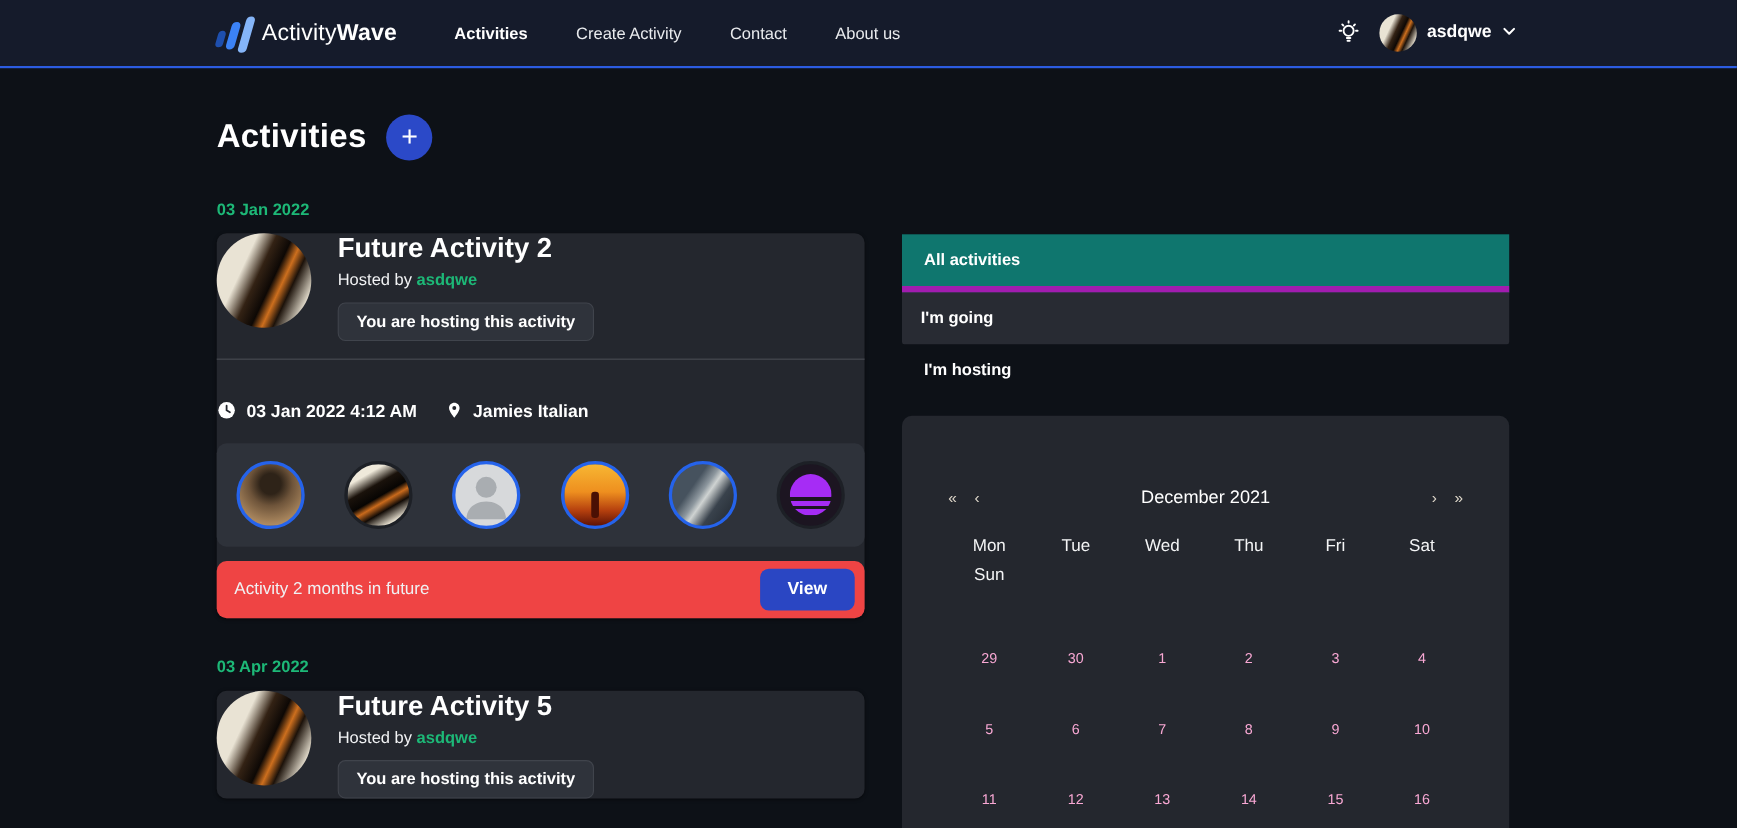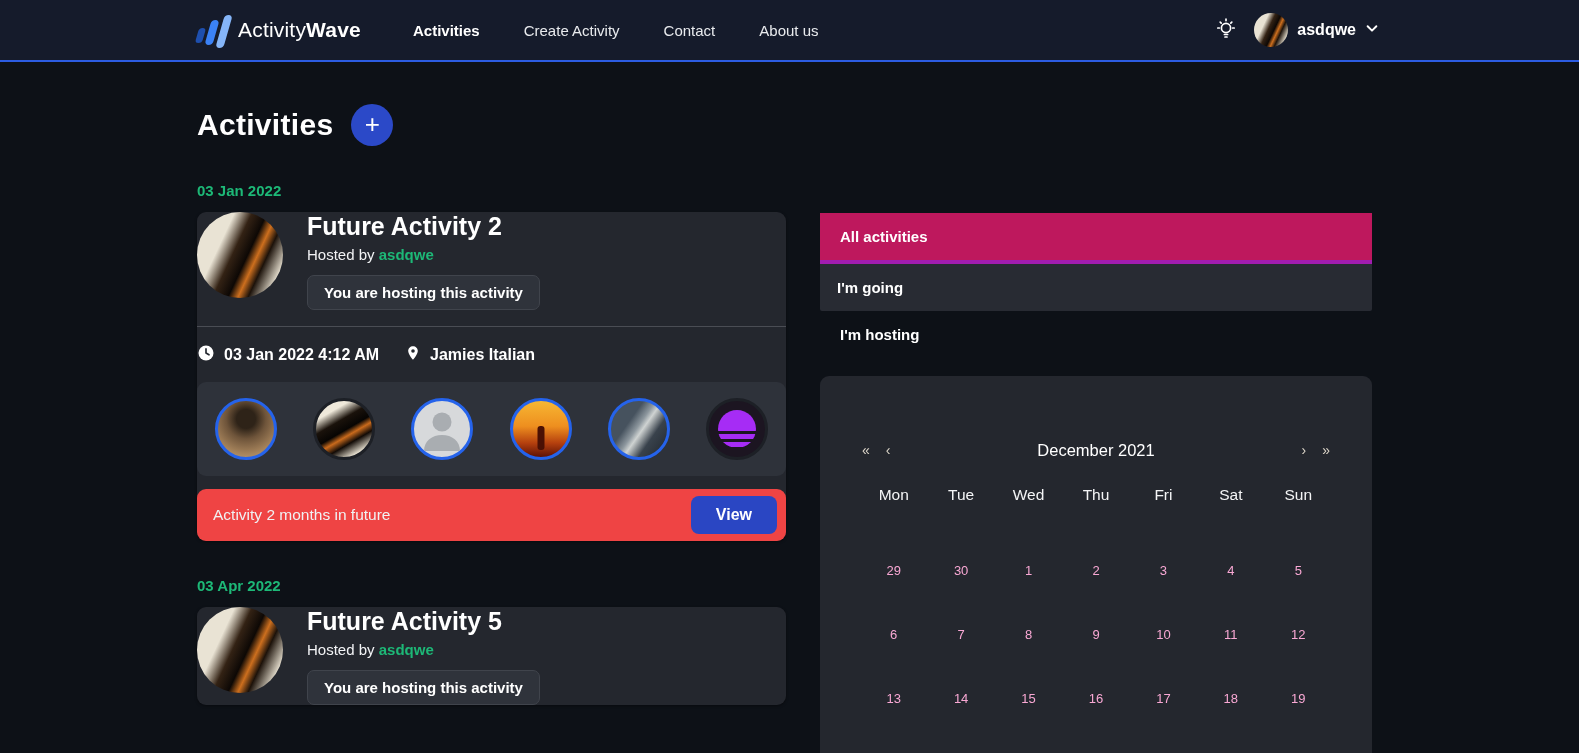--- a/index.html
+++ b/index.html
@@ -66,21 +66,21 @@
   .card-title { font-size:25px; font-weight:800; color:#fff; line-height:1.15; }
   .hosted-line { margin-top:5px; font-size:15px; color:#f2f3f5; }
   .host-link { color:#1db877; font-weight:700; text-decoration:none; cursor:pointer; }
   .host-badge {
     display:inline-block; margin-top:12px; padding:8px 16px;
     background:#2f333b; border:1px solid #40444c; border-radius:7px;
     font-size:15px; font-weight:700; color:#fff;
   }
   .card hr { border:none; border-top:1px solid #4a4d54; margin-top:16px; }
   .info-row { margin-top:17px; display:flex; align-items:center; gap:26px; font-size:16px; font-weight:700; color:#fff; }
-  .info-item { display:flex; align-items:center; gap:9px; }
+  .info-item { display:flex; align-items:center; gap:9px;margin-top:20px; }
   .attendee-strip {
     margin-top:16px; background:#2e323a; border-radius:9px;
     padding:16px 18px; display:flex; justify-content:space-between; align-items:center;
   }
   .att {
     width:62px; height:62px; border-radius:50%; cursor:pointer; position:relative; overflow:hidden;
   }
   .ring-blue { border:3px solid #2563eb; }
   .ring-dark { border:3px solid #1d2026; }
   .av1 { background:radial-gradient(circle at 50% 32%,#2e2318 0 20%,#6e543a 42%,#a3815a 72%,#c8a87c 100%); }
@@ -102,34 +102,34 @@
     padding:10px 25px; font-size:16px; font-weight:700; font-family:inherit;
   }
 
   
   .filters-head {
     background:#24272e; border-radius:9px 9px 0 0; padding:16px 20px 13px;
     display:flex; align-items:center; gap:12px;
   }
   .filters-title { font-size:18px; font-weight:800; color:#fff; }
   .filter-opt { padding:15px 20px; font-size:15px; font-weight:700; color:#fff; cursor:pointer; }
-  .filter-all   { background:#be185d; border-bottom:4px solid #a21caf; }
+  .filter-all   { background:#0f766e; border-bottom:6px solid #a21caf; }
   .filter-going { background:#282b33; border-radius:0 0 2px 2px;padding-left:17px; }
   .filter-hosting { background:transparent; }
 
   
   .calendar-card {
     margin-top:18px; background:#24272e; border-radius:9px;
     padding:64px 40px 40px; height:520px;
   }
   .cal-header { display:flex; align-items:center; }
   .cal-nav-group { display:flex; gap:12px; }
   .cal-nav { background:none; border:none; color:#ded7ca; font-size:14px; cursor:pointer; padding:2px; font-family:inherit; }
   .cal-month { flex:1; text-align:center; font-size:16.5px; color:#fff; }
-  .cal-grid { width:472px; margin:26px auto 0; display:grid; grid-template-columns:repeat(7,1fr); }
+  .cal-grid { width:472px; margin:26px auto 0; display:grid; grid-template-columns:repeat(6,1fr); }
   .cal-weekday { text-align:center; font-size:15.5px; color:#f4f5f6; height:26px; }
   .cal-day { text-align:left; font-size:13px; color:#f9a8d4; height:64px; display:flex; align-items:center; justify-content:center; cursor:pointer; }
 </style>
 </head>
 <body>
 
 <nav class="navbar">
   <div class="brand">
     <span class="logo-bars">
         <i></i>

